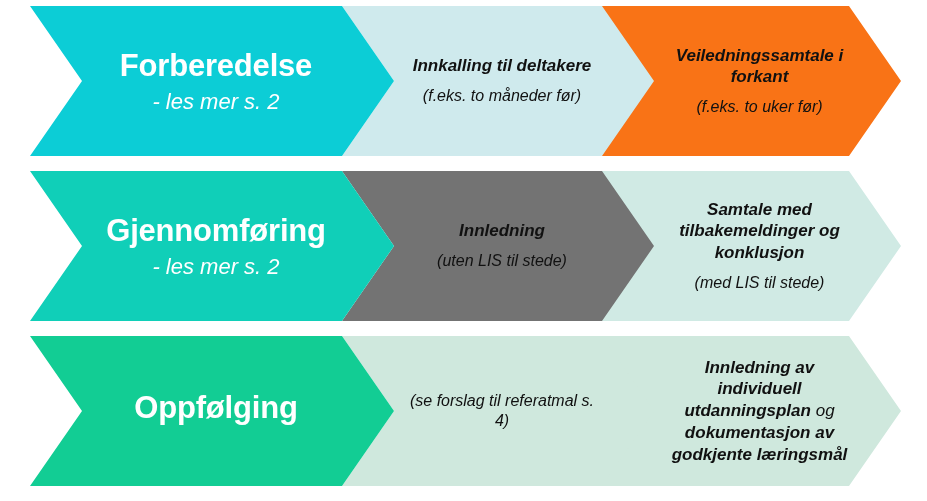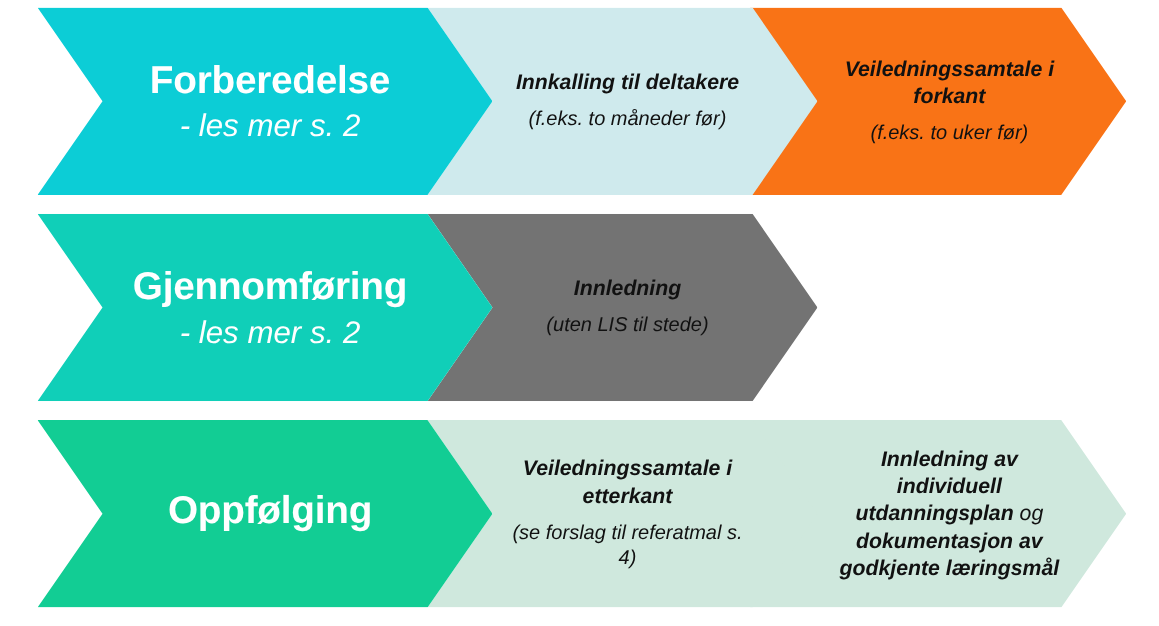--- a/index.html
+++ b/index.html
@@ -57,21 +57,21 @@
   }
   .chev-head .main-label {
     font-size: 31px;
     font-weight: bold;
     line-height: 1.15;
     letter-spacing: -0.2px;
     text-align: center;
     margin-bottom: 6px;
   }
   .chev-head .sub-label {
-    font-size: 25px;
+    font-size: 22px;
     font-style: italic;
     font-weight: normal;
     line-height: 1.15;
     text-align: center;
   }
 
   
   .chev-step {
     color: #111111;
     text-align: center;
@@ -129,26 +129,29 @@
     </div>
     <div class="row row-1">
       <div class="chev chev-head" style="background: rgb(16, 207, 184); color: rgb(255, 255, 255);">
         <div class="main-label">Gjennomføring</div>
         <div class="sub-label">- les mer s. 2</div>
       </div>
       <div class="chev chev-step chev-step-1" style="background: #737373;">
         <div class="step-title">Innledning</div>
         <div class="step-note">(uten LIS til stede)</div>
       </div>
+      <div class="chev chev-step chev-step-2" style="background: rgb(208, 234, 228);">
+        <div class="step-title">Samtale med tilbakemeldinger og konklusjon</div>
+        <div class="step-note">(med LIS til stede)</div>
+      </div>
     </div>
     <div class="row row-2">
       <div class="chev chev-head" style="background: rgb(18, 205, 148); color: rgb(255, 255, 255);">
         <div class="main-label">Oppfølging</div>
       </div>
       <div class="chev chev-step chev-step-1" style="background: rgb(207, 232, 221);">
-        <div class="step-title">Veiledningssamtale i etterkant</div>
         <div class="step-note">(se forslag til referatmal s. 4)</div>
       </div>
       <div class="chev chev-step chev-step-2" style="background: rgb(207, 232, 221);">
         <div class="step-title tight"><span>Innledning av individuell utdanningsplan </span><span class="reg">og </span><span>dokumentasjon av godkjente læringsmål</span></div>
       </div>
     </div>
   </div>
 
 </body></html>

